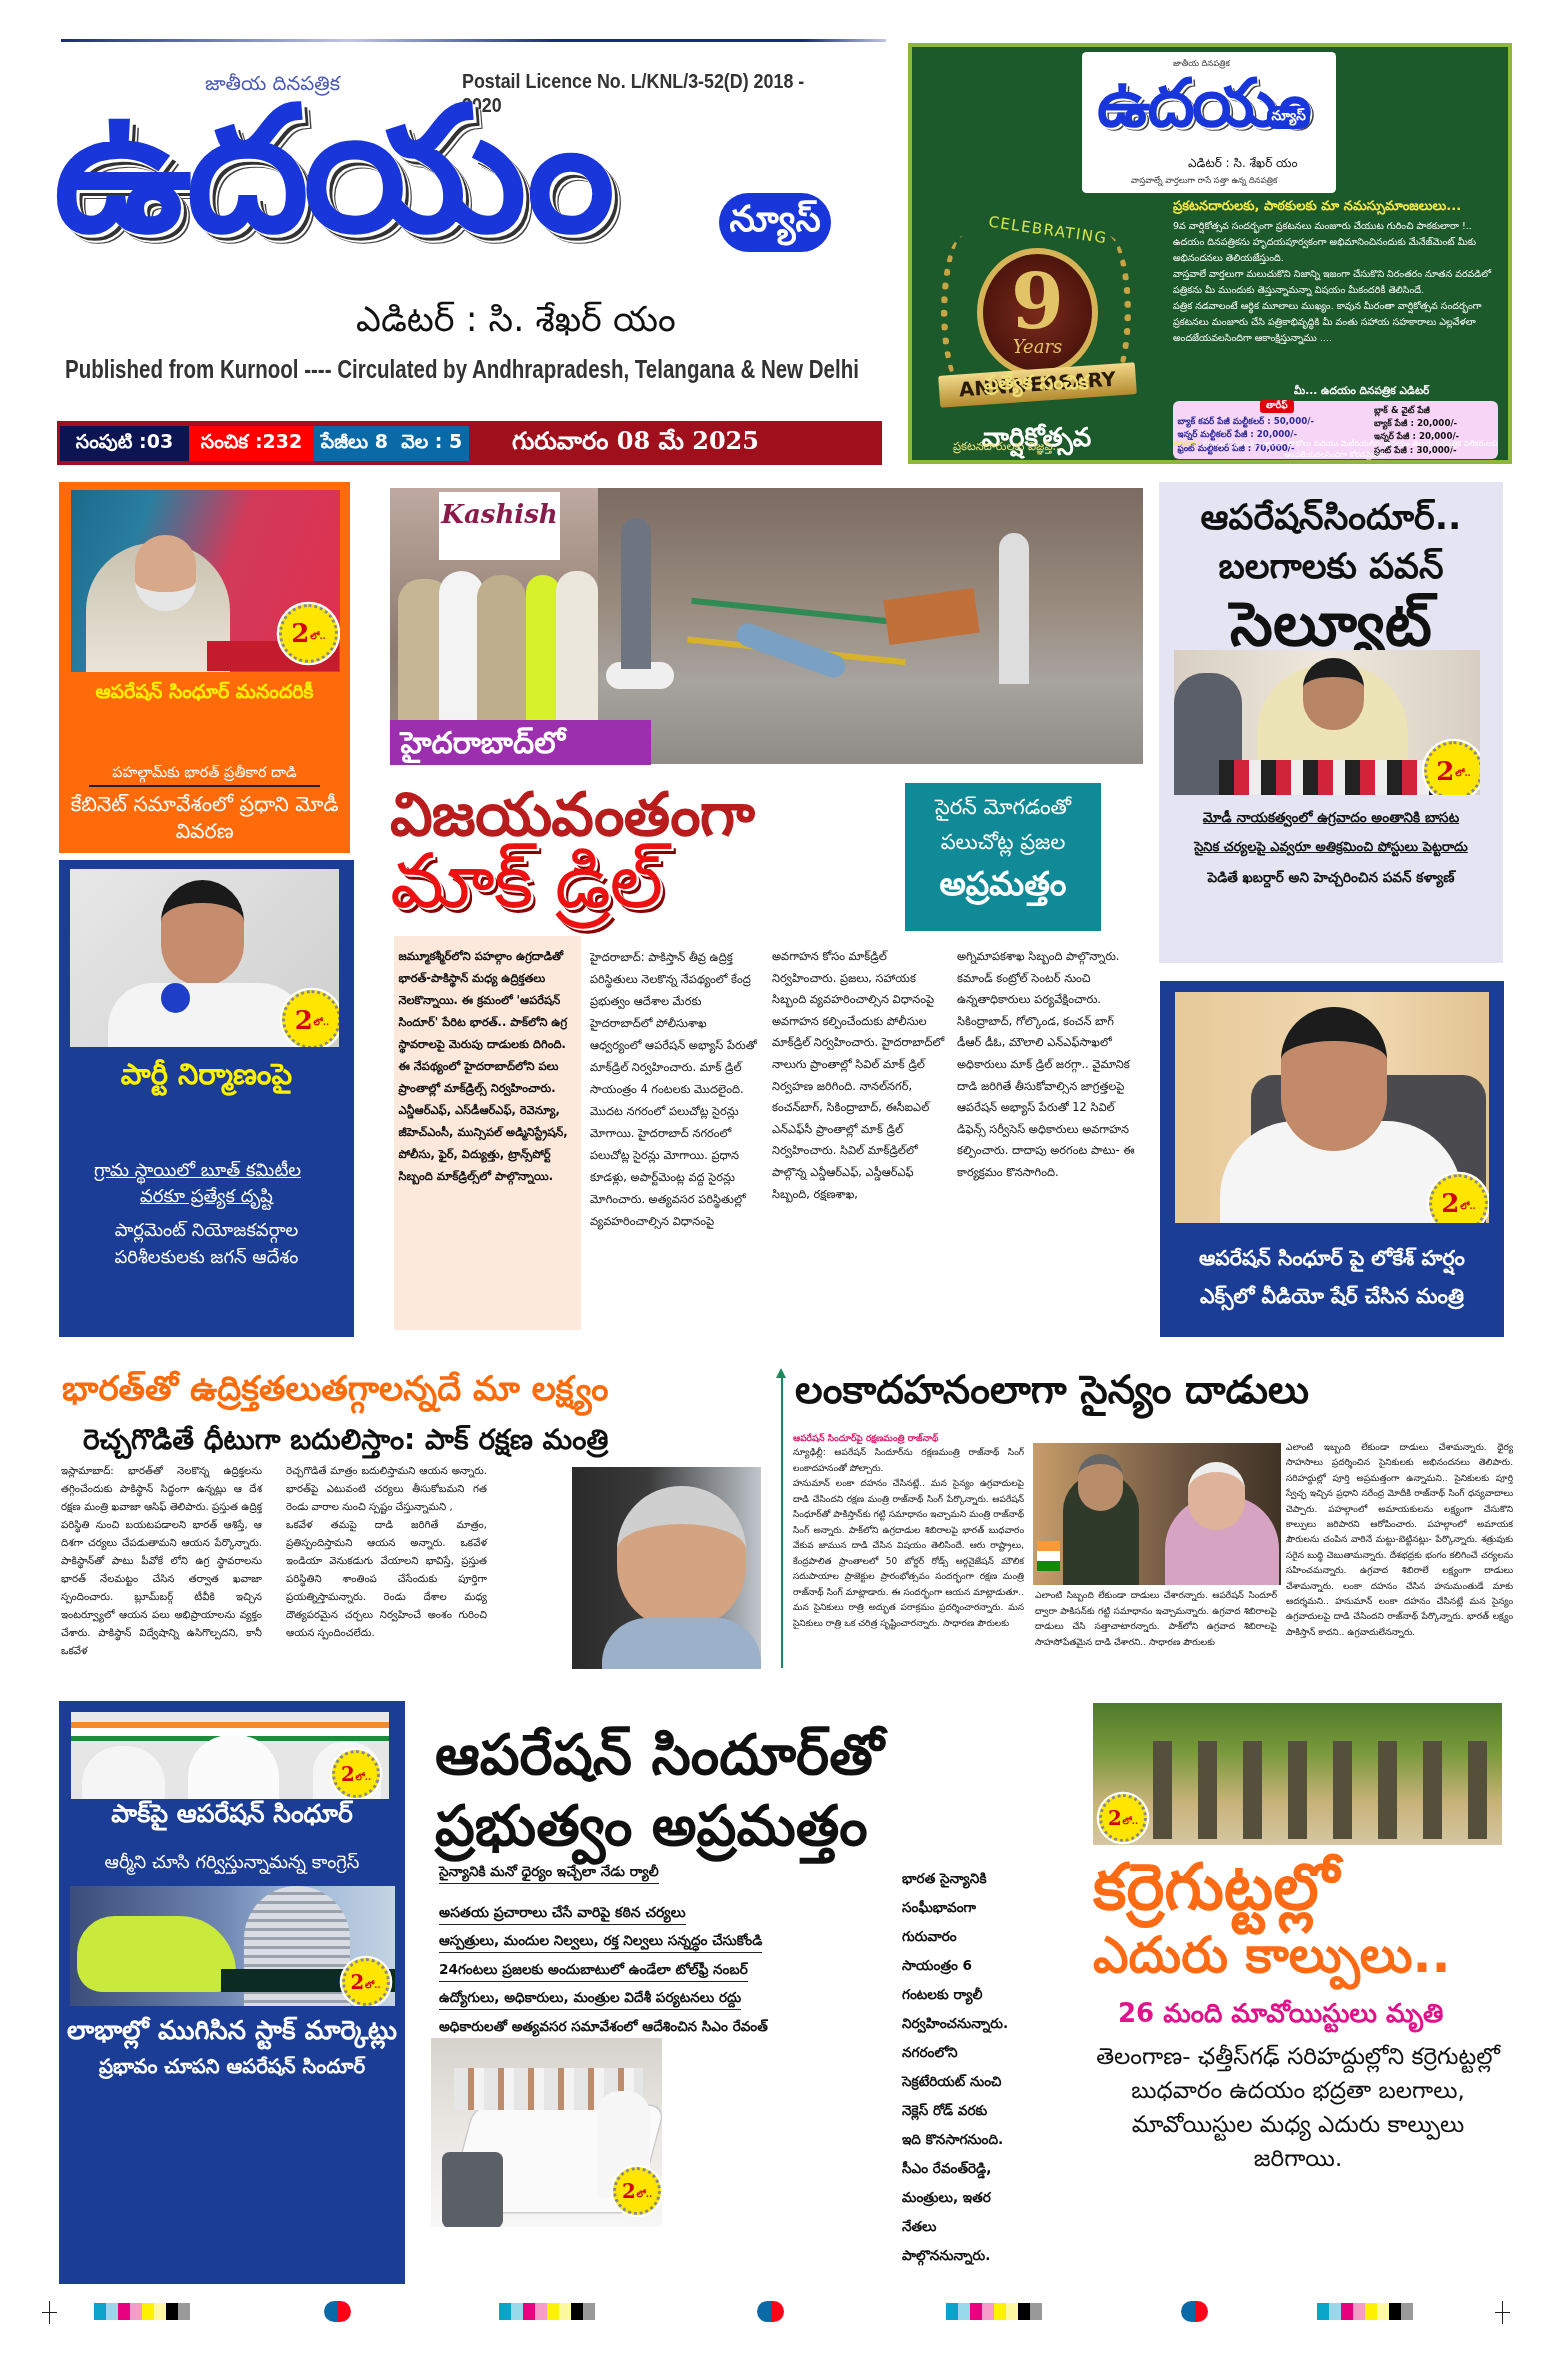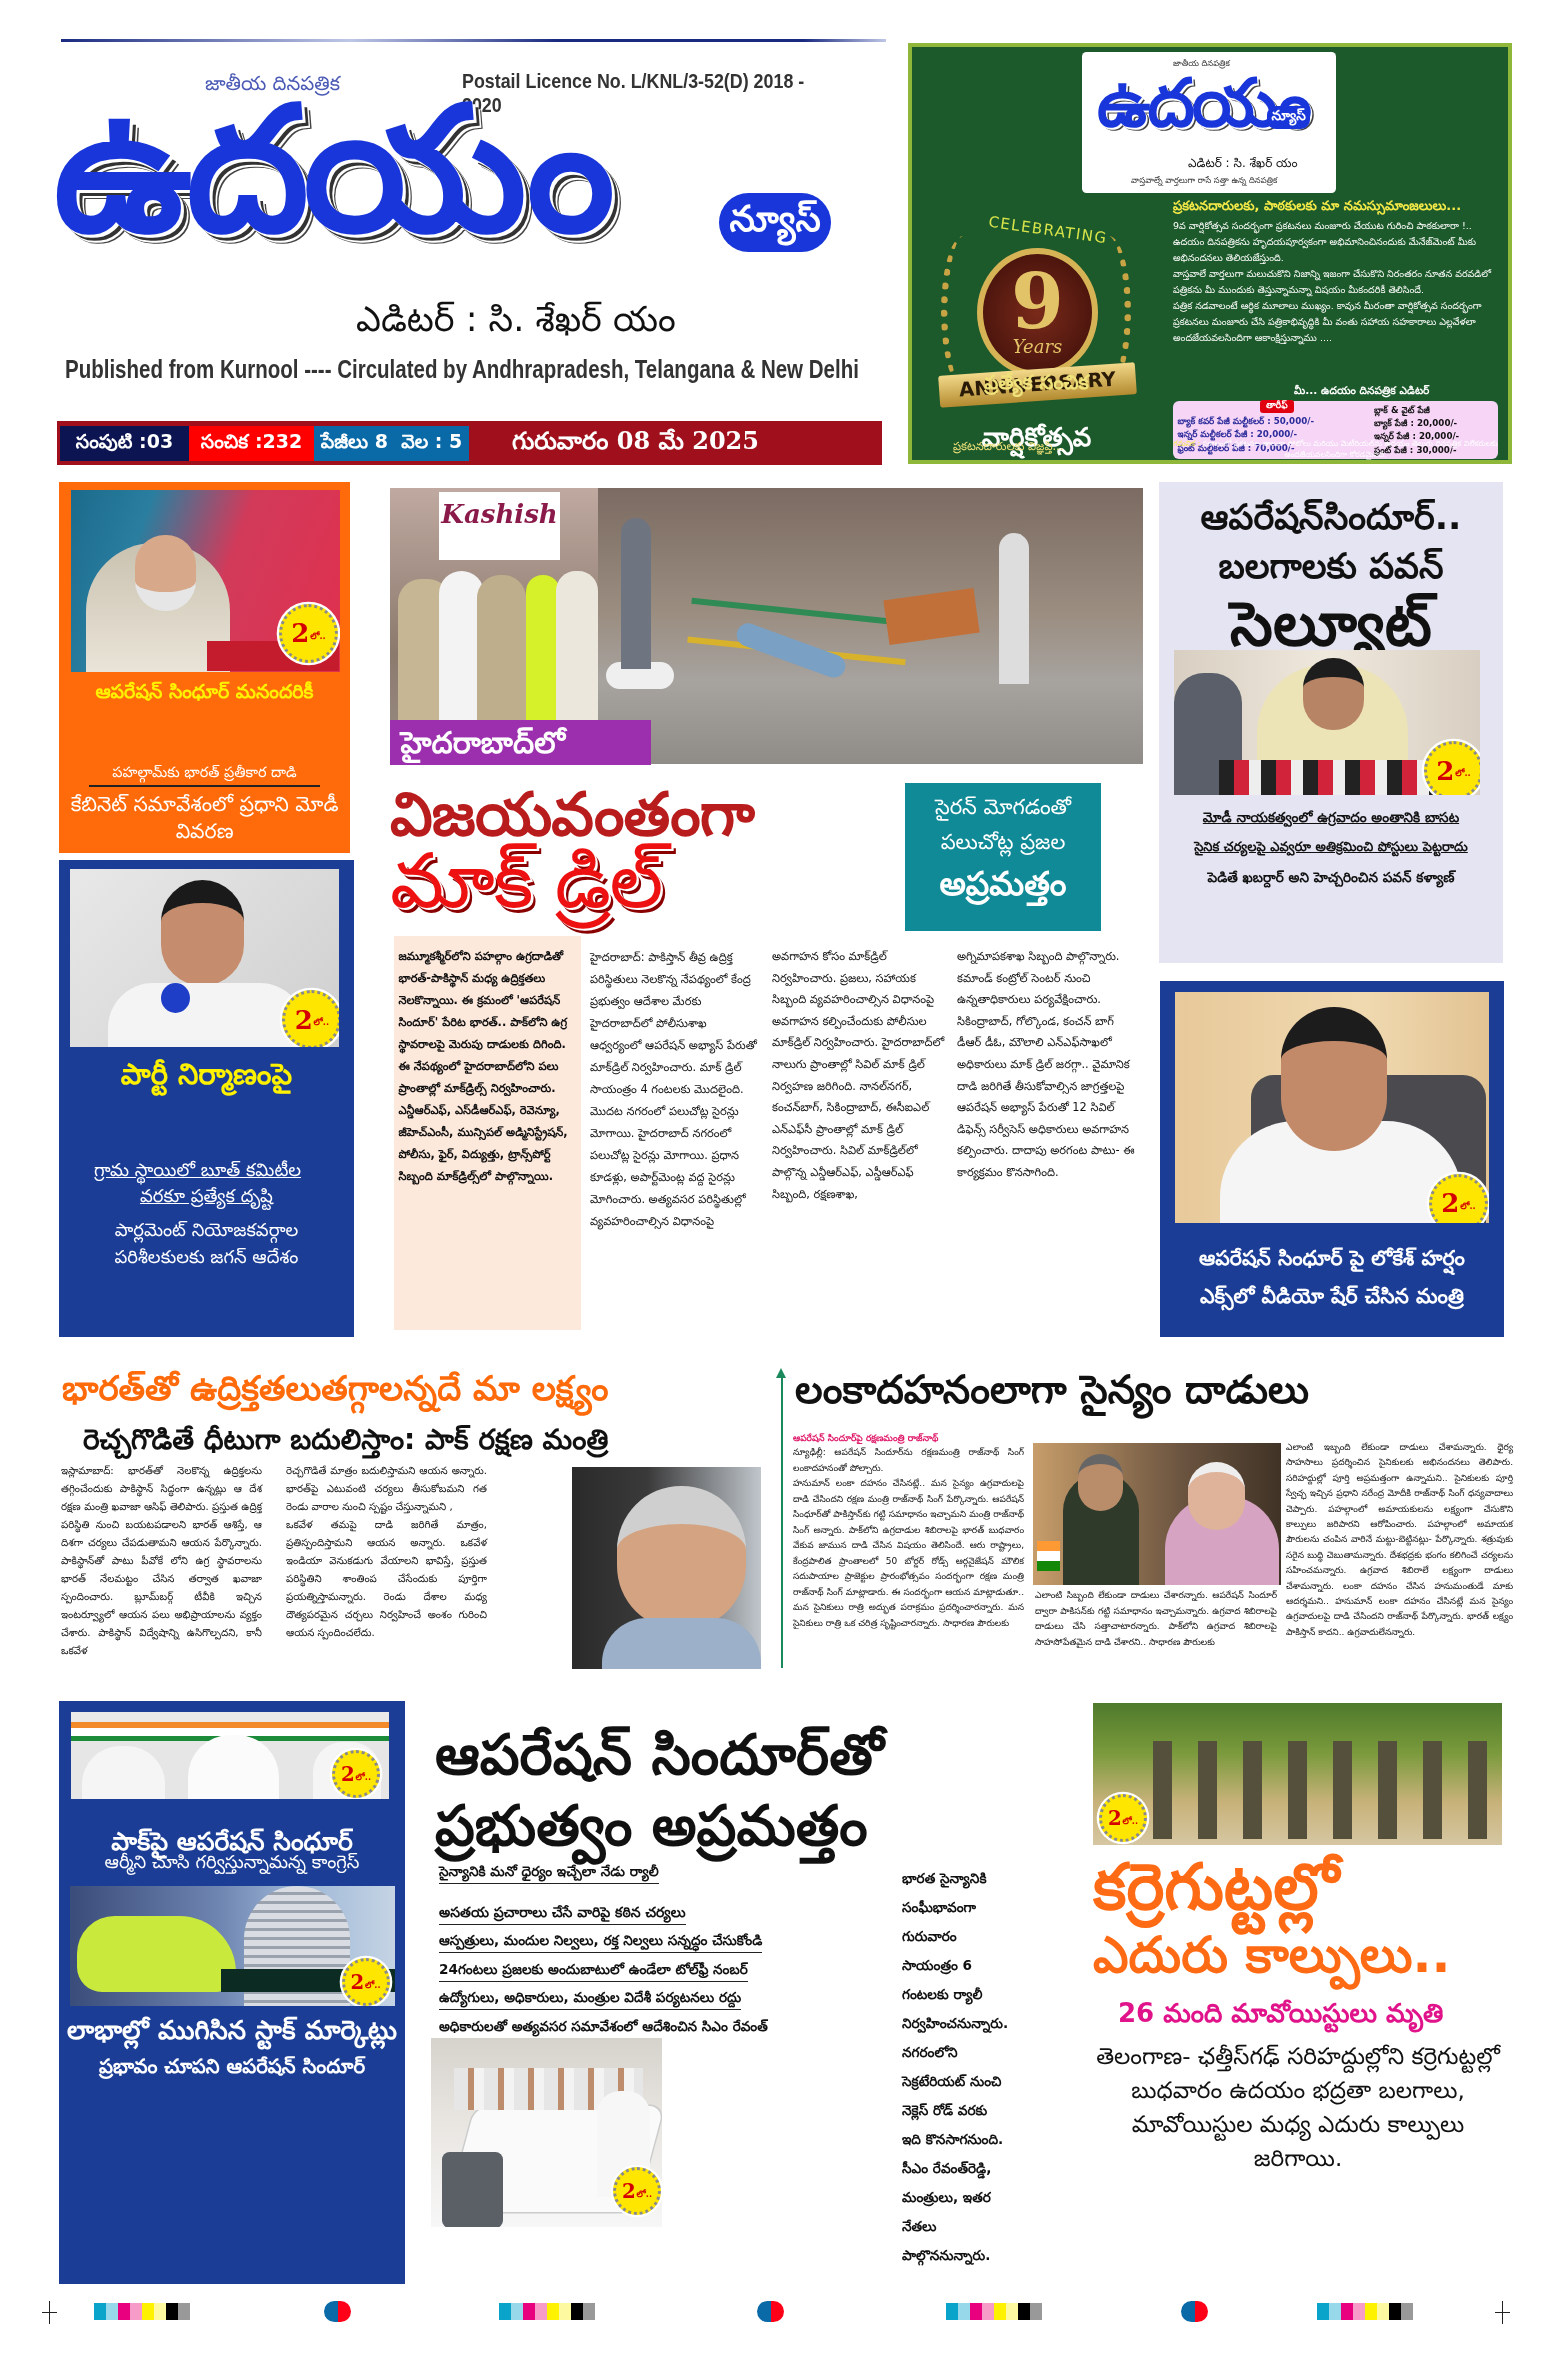--- a/index.html
+++ b/index.html
@@ -225,21 +225,21 @@
 <div class="abs" style="left:59px;top:1701px;width:346px;height:583px;background:#1b3d95;">
   <div class="photo" style="left:12px;top:11.4px;width:318px;height:87px;background:linear-gradient(#e9e9e9 0 12%,#f28a2c 12% 18%,#fff 18% 28%,#1c8b3a 28% 33%,#e6e6e6 33%);">
     <div class="abs" style="left:11.4px;top:34px;width:83px;height:53px;background:#f5f5f5;border-radius:38px 38px 0 0;"></div>
     <div class="abs" style="left:117px;top:23px;width:91px;height:64px;background:#fbfbfb;border-radius:42px 42px 0 0;"></div>
     <div class="abs" style="left:242px;top:30px;width:68px;height:57px;background:#f5f5f5;border-radius:30px 30px 0 0;"></div>
     <div class="badge2" style="left:261px;top:38px;width:42px;height:42px;font-size:19.7px;">
         <span>2</span>
         <small>లో..</small>
       </div>
   </div>
-  <div class="abs center" style="left:0;top:126px;width:346px;font-size:25px;font-weight:bold;color:#fff;">పాక్‌పై ఆపరేషన్ సింధూర్</div>
+  <div class="abs center" style="left:0;top:98px;width:346px;font-size:25px;font-weight:bold;color:#fff;">పాక్‌పై ఆపరేషన్ సింధూర్</div>
   <div class="abs center" style="left:0;top:150px;width:346px;font-size:18px;color:#fff;">ఆర్మీని చూసి గర్విస్తున్నామన్న కాంగ్రెస్</div>
 
   <div class="photo" style="left:10.6px;top:185px;width:325px;height:120px;background:linear-gradient(90deg,#3a4c7a,#6d83b0 45%,#9cb6d6 70%,#c5d4e4);">
     <div class="abs" style="left:7.6px;top:30px;width:159px;height:76px;background:#c9ea3c;border-radius:45px 68px 23px 30px;"></div>
     <div class="abs" style="left:174px;top:0;width:106px;height:120px;background:repeating-linear-gradient(#d9dde3 0 6px,#9aa3ad 6px 9px);border-radius:53px 53px 0 0;"></div>
     <div class="abs" style="left:151px;top:83px;width:174px;height:23px;background:#0c2b22;"></div>
     <div class="badge2" style="left:272px;top:72px;width:42px;height:42px;font-size:19.7px;">
         <span>2</span>
         <small>లో..</small>
       </div>

